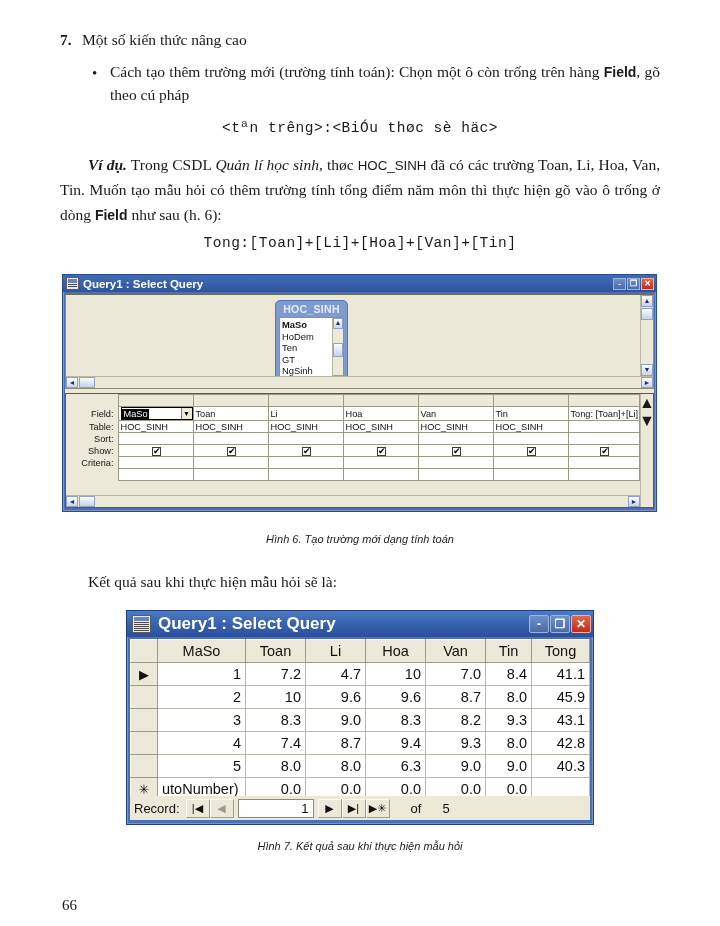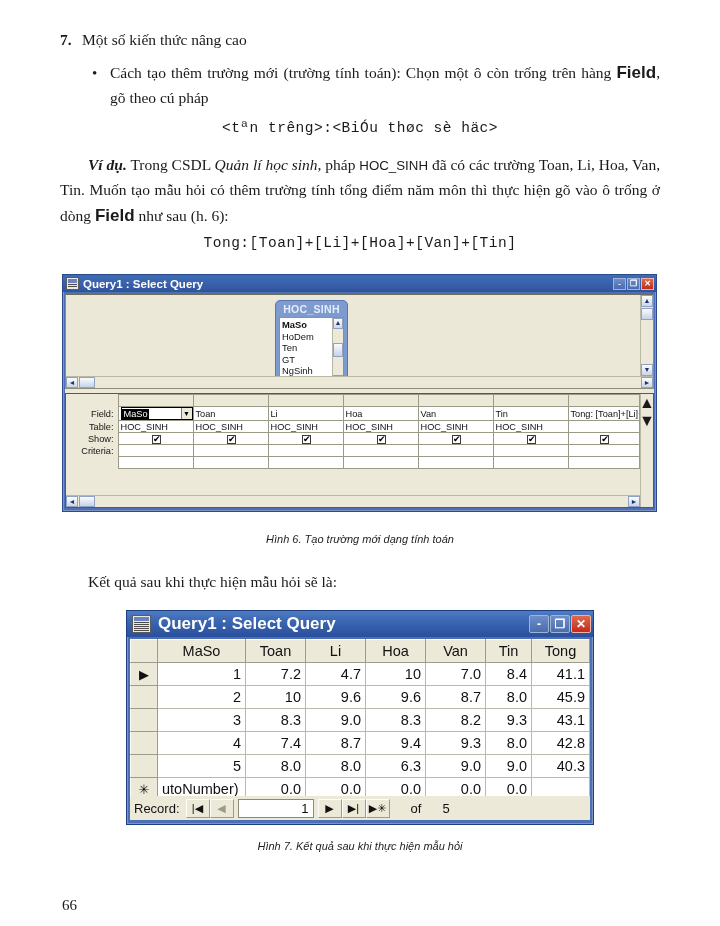--- a/index.html
+++ b/index.html
@@ -24,21 +24,21 @@
   .heading-row .txt { font-weight: normal; }
 
   .bullet-block {
     position: absolute; left: 92px; top: 60px; width: 568px;
     font-size: 15.5px; line-height: 1.5;
   }
   .bullet-block .dot {
     position: absolute; left: 0; top: 2px; font-size: 15px;
   }
   .bullet-block .bt { display: block; margin-left: 18px; text-align: justify; }
-  .bold-inline { font-family: "Liberation Sans", sans-serif; font-weight: bold; font-size: 17px; }
+  .bold-inline { font-family: "Liberation Sans", sans-serif; font-weight: bold; font-size: 14px; }
 
   .mono-center {
     position: absolute; width: 100%; text-align: center;
     font-family: "Liberation Mono", monospace; font-size: 14.5px;
     letter-spacing: 0.5px;
   }
   #syntax-line { top: 120px; }
   #expr-line { top: 235px; }
 
   .example-block {
@@ -367,21 +367,21 @@
   </div>
 
   <div class="bullet-block">
     <span class="dot">•</span>
     <span class="bt"><span>Cách tạo thêm trường mới (trường tính toán): Chọn một ô còn trống trên hàng </span><span class="bold-inline">Field</span><span>, gõ theo cú pháp</span></span>
   </div>
 
   <div class="mono-center" id="syntax-line">&lt;tªn tr­êng&gt;:&lt;BiÓu thøc sè häc&gt;</div>
 
   <div class="example-block">
-    <span class="ind"><b><i>Ví dụ.</i></b><span> Trong CSDL </span><i>Quản lí học sinh</i><span>, pháp </span><span class="sans-small">HOC_SINH</span><span> đã có các trường Toan, Li, Hoa, Van, Tin. Muốn tạo mẫu hỏi có thêm trường tính tổng điểm năm môn thì thực hiện gõ vào ô trống ở dòng </span><span class="bold-inline">Field</span><span> như sau (h. 6):</span></span>
+    <span class="ind"><b><i>Ví dụ.</i></b><span> Trong CSDL </span><i>Quản lí học sinh</i><span>, thøc </span><span class="sans-small">HOC_SINH</span><span> đã có các trường Toan, Li, Hoa, Van, Tin. Muốn tạo mẫu hỏi có thêm trường tính tổng điểm năm môn thì thực hiện gõ vào ô trống ở dòng </span><span class="bold-inline">Field</span><span> như sau (h. 6):</span></span>
   </div>
 
   <div class="mono-center" id="expr-line">Tong:[Toan]+[Li]+[Hoa]+[Van]+[Tin]</div>
 
   <div class="win" id="design-window">
     <div class="titlebar">
       <span class="tb-icon"></span>
       <span class="tb-title">Query1 : Select Query</span>
       <span class="tb-btns">
         <span class="tb-btn">-</span>
@@ -472,20 +472,30 @@
                 <td class="rowlabel">Table:</td>
                 <td class="cell">HOC_SINH</td>
                 <td class="cell">HOC_SINH</td>
                 <td class="cell">HOC_SINH</td>
                 <td class="cell">HOC_SINH</td>
                 <td class="cell">HOC_SINH</td>
                 <td class="cell">HOC_SINH</td>
                 <td class="cell"></td>
               </tr>
 
+              <tr>
+                <td class="rowlabel">Sort:</td>
+                <td class="cell"></td>
+                <td class="cell"></td>
+                <td class="cell"></td>
+                <td class="cell"></td>
+                <td class="cell"></td>
+                <td class="cell"></td>
+                <td class="cell"></td>
+              </tr>
 
               <tr>
                 <td class="rowlabel">Show:</td>
                 <td class="cell center"><span class="chk"></span></td>
                 <td class="cell center"><span class="chk"></span></td>
                 <td class="cell center"><span class="chk"></span></td>
                 <td class="cell center"><span class="chk"></span></td>
                 <td class="cell center"><span class="chk"></span></td>
                 <td class="cell center"><span class="chk"></span></td>
                 <td class="cell center"><span class="chk"></span></td>

